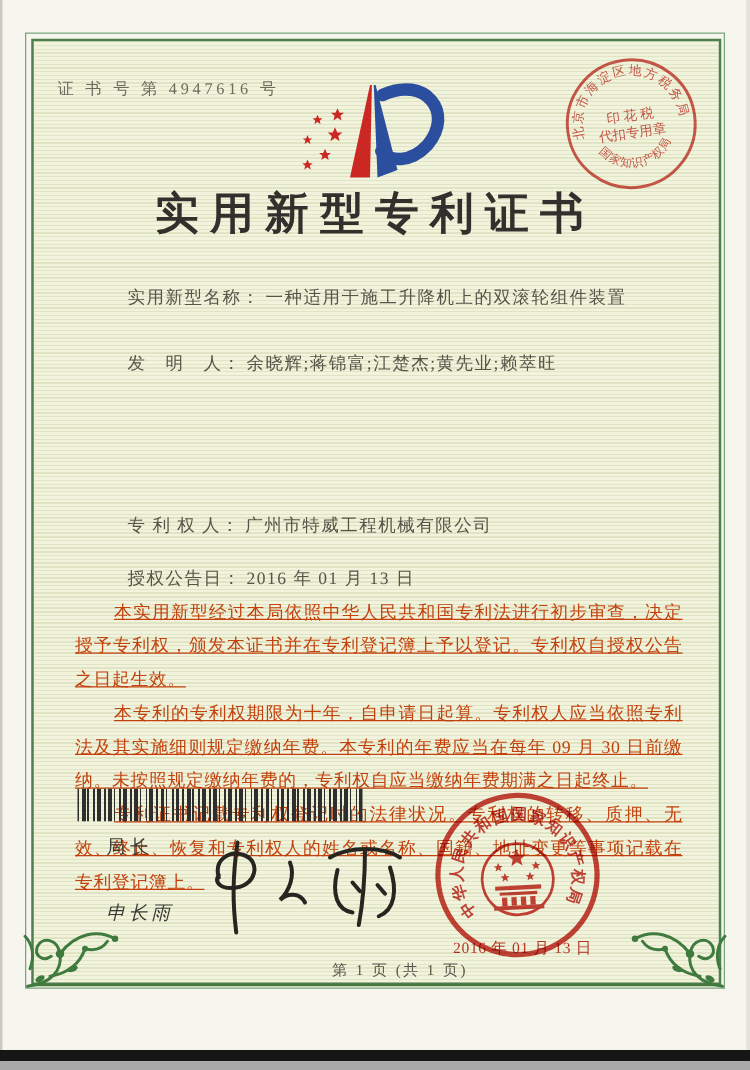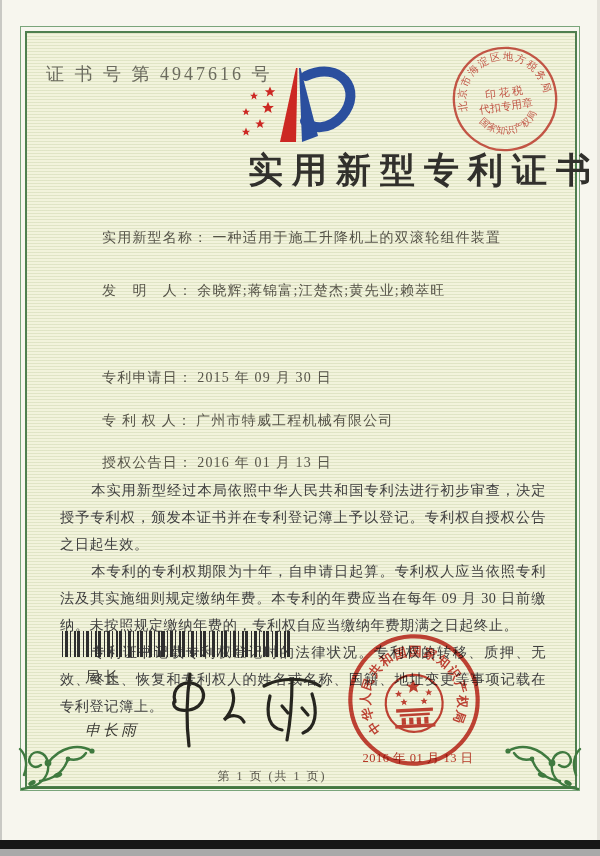--- a/index.html
+++ b/index.html
@@ -18,36 +18,37 @@
   .frame-outer{position:absolute;left:20px;top:26px;width:558px;height:763px;border:1px solid #7aa57a;}
   .frame-inner{
     position:absolute;left:25px;top:31px;width:548px;height:753px;
     border:2px solid #4f7f4f;
     background-color:#f2f3dc;
     background-image:repeating-linear-gradient(180deg, rgba(176,190,138,0.28) 0 1px, rgba(0,0,0,0) 1px 3px);
   }
   .bottom-line{position:absolute;left:26px;top:787px;width:546px;height:2px;background:#44783f;}
 
   .cert-no{
-    position:absolute;left:46px;top:62px;font-size:18px;color:#6b6b5e;
+    position:absolute;left:46px;top:62px;font-size:13px;color:#6b6b5e;
     letter-spacing:3px;
   }
   .logo-wrap{position:absolute;left:228px;top:60px;width:148px;height:88px;}
   .title{
-    position:absolute;left:0;top:147px;width:600px;text-align:right;
+    position:absolute;left:0;top:147px;width:600px;text-align:center;
     font-size:35px;font-weight:bold;color:#31302c;letter-spacing:9px;
   }
   .field{position:absolute;left:62px;font-size:14px;color:#565449;letter-spacing:1.2px;white-space:nowrap;margin-left:40px;}
   .field .lbl{margin-right:4px;}
   .f0{top:229px}.f1{top:282px}.f2{top:324px}.f3{top:369px}.f4{top:412px}.f5{top:454px}
 
   .body-text{
     position:absolute;left:60px;top:477px;width:486px;
-    font-size:14.2px;line-height:27px;color:#404040;
+    font-size:14.2px;line-height:27px;color:#c2410c;
     text-align:justify;
+    text-decoration:underline;
   }
   .body-text p{margin:0;text-indent:2.2em;letter-spacing:0.6px;}
 
   .barcode{
     position:absolute;left:62px;top:631px;width:228px;height:26px;
     background:
       repeating-linear-gradient(90deg,
         #2e2e2e 0 1.5px, transparent 1.5px 3.5px,
         #2e2e2e 3.5px 6.5px, transparent 6.5px 8px,
         #2e2e2e 8px 9px, transparent 9px 12.5px,
@@ -59,21 +60,21 @@
   .director-name{position:absolute;left:85px;top:721px;font-size:15px;color:#3a3a34;letter-spacing:3px;font-family:"Liberation Sans","DejaVu Sans",sans-serif;font-style:italic;}
   .signature{position:absolute;left:160px;top:664px;width:175px;height:88px;}
 
   .tax-stamp{position:absolute;left:446px;top:40px;width:118px;height:118px;transform:rotate(-8deg);opacity:.82;mix-blend-mode:multiply;}
   .cnipa-seal{position:absolute;left:347px;top:633px;width:134px;height:134px;transform:rotate(-3deg);opacity:.93;mix-blend-mode:multiply;}
   .seal-date{
     position:absolute;left:350px;top:750px;width:136px;text-align:center;
     font-size:12.5px;color:#c13a2b;letter-spacing:0.5px;white-space:nowrap;
     mix-blend-mode:multiply;
   }
-  .page-number{position:absolute;left:0;top:768px;width:544px;text-align:center;font-size:12px;color:#565449;letter-spacing:2px;}
+  .page-number{position:absolute;left:0;top:768px;width:544px;text-align:center;font-size:12px;color:#565449;letter-spacing:2px;padding-left:48px;}
 
   .flourish{position:absolute;width:92px;height:62px;}
   .flourish.bl{left:18px;top:731px;}
   .flourish.br{right:18px;top:731px;transform:scaleX(-1);}
 </style>
 </head>
 <body>
 
 <div class="page">
 
@@ -147,23 +148,20 @@
     <text x="60" y="71" text-anchor="middle" fill="#c8372d" font-size="11">代扣专用章</text>
   </svg>
 
   <div class="title">实用新型专利证书</div>
 
   <div class="field f0">
     <span class="lbl">实用新型名称：</span><span>一种适用于施工升降机上的双滚轮组件装置</span>
   </div>
   <div class="field f1">
     <span class="lbl">发　明　人：</span><span>余晓辉;蒋锦富;江楚杰;黄先业;赖萃旺</span>
-  </div>
-  <div class="field f3">
-    <span class="lbl">专利申请日：</span><span>2015 年 09 月 30 日</span>
   </div>
   <div class="field f4">
     <span class="lbl">专 利 权 人：</span><span>广州市特威工程机械有限公司</span>
   </div>
   <div class="field f5">
     <span class="lbl">授权公告日：</span><span>2016 年 01 月 13 日</span>
   </div>
 
   <div class="body-text">
     <p>本实用新型经过本局依照中华人民共和国专利法进行初步审查，决定授予专利权，颁发本证书并在专利登记簿上予以登记。专利权自授权公告之日起生效。</p>

